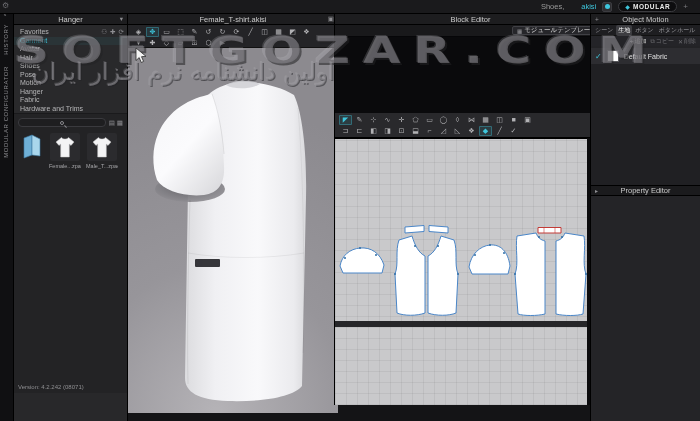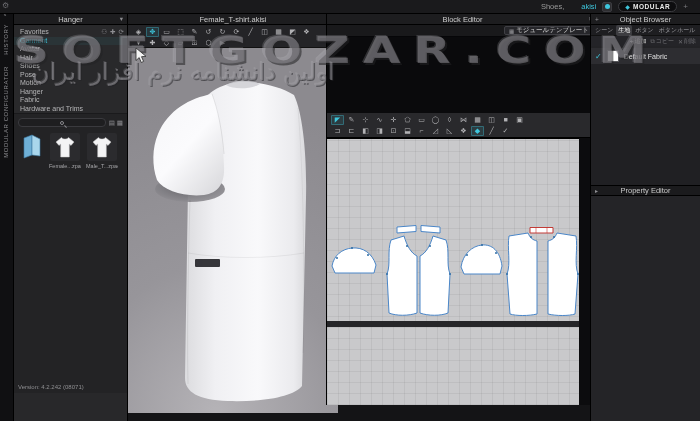--- a/index.html
+++ b/index.html
@@ -67,21 +67,21 @@
   .viewport { position:absolute; left:128px; top:14px; width:210px; height:399px; background:#8f8d92; z-index:4; }
   .vp-toolbar { position:absolute; left:0; top:11px; width:210px; height:23px; background:#242427;
     border-bottom:1px solid #111; padding:1px 0 0 4px; }
   .icon-row { display:flex; gap:1px; height:11px; align-items:center; }
   .tb-icon { width:13px; height:10px; display:flex; align-items:center; justify-content:center;
     font-size:7px; color:#b2b2b5; border-radius:1px; }
   .tb-icon.active { color:#3ec6dc; background:rgba(62,198,220,.12); box-shadow:inset 0 0 0 1px rgba(62,198,220,.35); }
   .vp-3d { position:absolute; left:0; top:34px; width:210px; height:365px;
     background:radial-gradient(130% 85% at 42% 100%, #b5b3b7 0%, #97959a 48%, #8c8a8f 100%); }
   
-  .blockp { position:absolute; left:326px; top:14px; width:272px; height:391px; background:#0c0c0e; z-index:4;
+  .blockp { position:absolute; left:334px; top:14px; width:272px; height:391px; background:#0c0c0e; z-index:4;
     border-left:1px solid #000; }
   .be-subrow { height:12px; background:#19191b; display:flex; align-items:center; justify-content:flex-end;
     padding-right:4px; border-bottom:1px solid #060608; }
   .tpl-btn { height:9px; display:flex; align-items:center; gap:2px; background:#26262a;
     border:1px solid #404045; border-radius:2px; padding:0 4px; font-size:6.5px; color:#cfcfcf; }
   .tpl-btn .ico { font-size:5.5px; color:#9a9a9e; }
   .be-black { height:76px; background:#0a0a0c; }
   .be-toolbar { height:25px; background:#29292c; padding:1px 0 0 4px; border-bottom:1px solid #000; }
   .pattern { position:relative; width:252px; height:267px; background:#c9c9cb;
     background-image:
@@ -385,21 +385,21 @@
             <circle cx="251" cy="135" r="1"></circle>
         </g>
       </svg>
       <div class="band"></div>
     </div>
   </div>
 
   <div class="rightp">
     <div class="panel-header">
       <span class="hdr-ico-l">+</span>
-      <span>Object Browser</span>
+      <span>Object Motion</span>
     </div>
     <div class="ob-tabs">
 
     <span class="ob-tab">シーン</span>
         <span class="ob-tab active">生地</span>
         <span class="ob-tab">ボタン</span>
         <span class="ob-tab">ボタンホール</span>
         <span class="ob-tab">ス..</span>
       </div>
     <div class="ob-actions">

